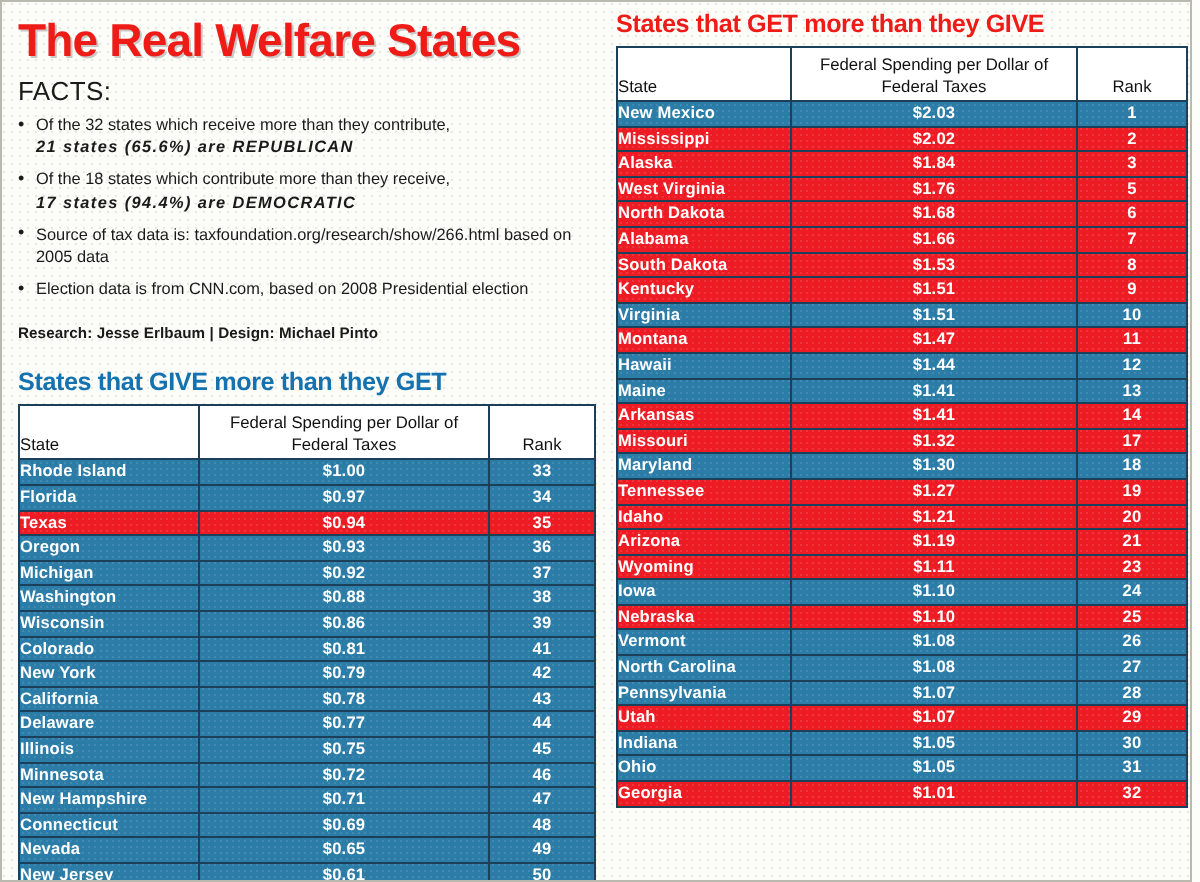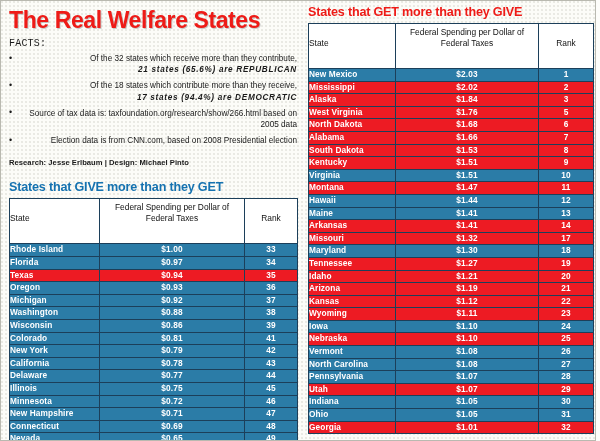--- a/index.html
+++ b/index.html
@@ -38,39 +38,37 @@
     font-size: 23px;
     font-weight: bold;
     color: #ee1b17;
     letter-spacing: -0.4px;
     line-height: 26px;
     margin: 0 0 5px 0;
     text-shadow: 1px 1px 0 rgba(140,140,140,0.45);
     white-space: nowrap;
   }
   .facts-label {
-    font-size: 10px;
+    font-size: 13px;
     color: #1a1a1a;
     letter-spacing: 0.2px;
     margin-bottom: 4px;
-    font-family: Liberation Mono, monospace;
   }
   ul.facts {
     list-style: none;
     margin: 0;
     padding: 0;
   }
   ul.facts li {
     position: relative;
     padding-left: 9px;
     font-size: 8.2px;
     line-height: 11.2px;
     color: #1a1a1a;
     margin-bottom: 5px;
-    text-align: right;
   }
   ul.facts li:before {
     content: "\2022";
     position: absolute;
     left: 0;
     top: -0.5px;
     font-size: 9px;
     color: #1a1a1a;
   }
   .fact-strong {
@@ -124,21 +122,21 @@
     white-space: nowrap;
   }
   table.data thead th {
     background: #ffffff;
     color: #111111;
     font-weight: normal;
     font-size: 8.4px;
     vertical-align: bottom;
     height: 25px;
     line-height: 11px;
-    padding-bottom: 19px;
+    padding-bottom: 1px;
   }
   th.col-state  { text-align: left; padding-left: 4px; }
   th.col-metric { text-align: center; }
   th.col-rank   { text-align: center; }
 
   tbody tr td {
     color: #ffffff;
     font-weight: bold;
     letter-spacing: 0.1px;
   }
@@ -409,25 +407,20 @@
             <td class="c-state">Idaho</td>
             <td class="c-value">$1.21</td>
             <td class="c-rank">20</td>
           </tr>
           <tr class="party-rep">
             <td class="c-state">Arizona</td>
             <td class="c-value">$1.19</td>
             <td class="c-rank">21</td>
           </tr>
           <tr class="party-rep">
-            <td class="c-state">Kansas</td>
-            <td class="c-value">$1.12</td>
-            <td class="c-rank">22</td>
-          </tr>
-          <tr class="party-rep">
             <td class="c-state">Wyoming</td>
             <td class="c-value">$1.11</td>
             <td class="c-rank">23</td>
           </tr>
           <tr class="party-dem">
             <td class="c-state">Iowa</td>
             <td class="c-value">$1.10</td>
             <td class="c-rank">24</td>
           </tr>
           <tr class="party-rep">

